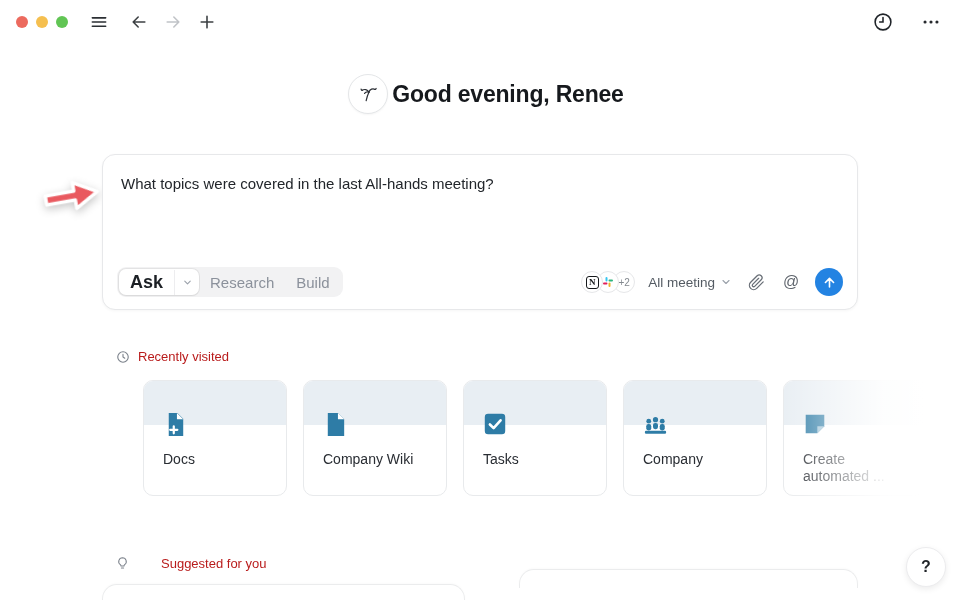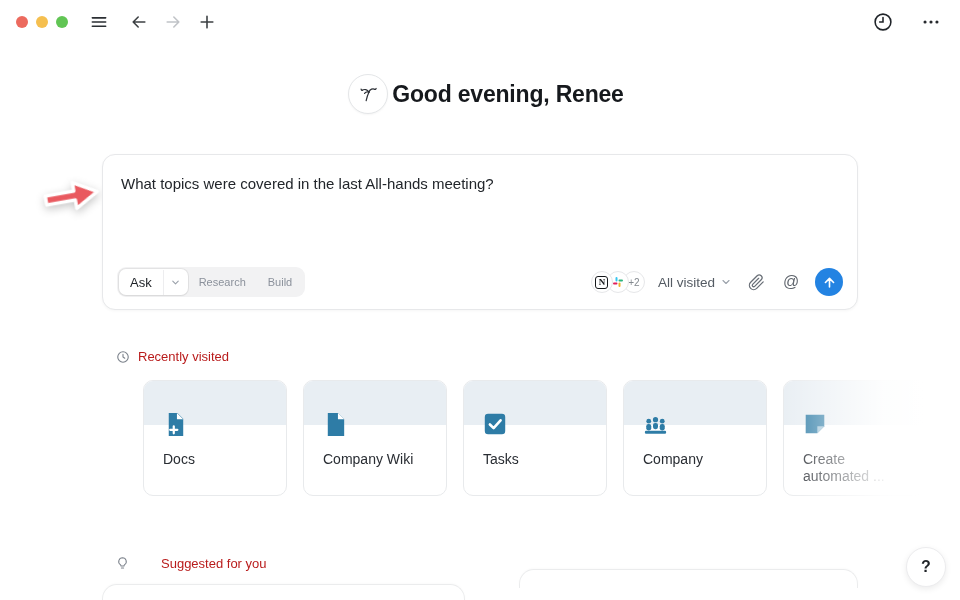--- a/index.html
+++ b/index.html
@@ -29,24 +29,24 @@
 
   
   .annotation-arrow{position:absolute;left:42px;top:178px;transform:rotate(-10deg);filter:drop-shadow(0 3px 4px rgba(0,0,0,.22));pointer-events:none;}
 
   
   .composer{position:absolute;left:102px;top:154px;width:756px;height:156px;background:#fff;border:1px solid #e7e8ea;border-radius:13px;box-sizing:border-box;box-shadow:0 1px 3px rgba(0,0,0,.04);}
   .composer-query{position:absolute;top:19px;left:18px;right:18px;font-size:15px;color:#22262b;line-height:20px;cursor:text;}
   .composer-bar{position:absolute;left:14px;right:14px;bottom:12px;display:flex;align-items:center;justify-content:space-between;}
   .modes{background:#f2f2f3;border-radius:9px;padding:2px;display:flex;align-items:center;height:30px;box-sizing:border-box;}
   .mode-selected{background:#fff;border-radius:7px;height:26px;display:flex;align-items:center;box-shadow:0 0 0 1px rgba(0,0,0,.06),0 1px 2px rgba(0,0,0,.05);}
-  .mode-selected .lbl{padding:0 11px;font-size:13px;font-weight:400;color:#1c2025;}
+  .mode-selected .lbl{padding:0 11px;font-size:18px;font-weight:700;color:#1c2025;}
   .mode-divider{width:1px;height:25px;background:#ededef;}
   .mode-caret{width:24px;height:26px;display:flex;align-items:center;justify-content:center;}
-  .mode-plain{padding:0 11px;font-size:11px;color:#8b919b;height:26px;}
+  .mode-plain{padding:0 11px;font-size:15px;color:#8b919b;height:26px;}
   .composer-right{display:flex;align-items:center;gap:13px;}
   .chips{display:flex;align-items:center;}
   .chip{width:22px;height:22px;border-radius:50%;background:#fff;border:1px solid #e6e7e9;display:flex;align-items:center;justify-content:center;box-sizing:border-box;}
   .chip + .chip{margin-left:-6px;}
   .chip.notion{z-index:3;}
   .chip.slack{z-index:2;}
   .chip.more{z-index:1;font-size:10px;color:#83898f;}
   .notion-glyph{width:13px;height:13px;border:1.4px solid #15181b;border-radius:3px;font-family:"Liberation Serif","DejaVu Serif",serif;font-weight:700;font-size:9px;color:#15181b;display:flex;align-items:center;justify-content:center;box-sizing:border-box;}
   .all-sources{display:flex;align-items:center;gap:5px;font-size:13.5px;color:#545b63;}
   .icon-btn{width:22px;height:22px;color:#696f77;}
@@ -167,21 +167,21 @@
           <svg width="12" height="12" viewBox="0 0 24 24">
             <rect x="7" y="2" width="4" height="9" rx="2" fill="#36C5F0"></rect>
             <rect x="13" y="7" width="9" height="4" rx="2" fill="#2EB67D"></rect>
             <rect x="13" y="13" width="4" height="9" rx="2" fill="#ECB22E"></rect>
             <rect x="2" y="13" width="9" height="4" rx="2" fill="#E01E5A"></rect>
           </svg>
         </span>
         <span class="chip more">+2</span>
       </div>
       <button class="all-sources">
-        <span>All visited</span>
+        <span>All meeting</span>
         <svg width="12" height="12" viewBox="0 0 24 24" fill="none" stroke="#9aa1aa" stroke-width="2.2" stroke-linecap="round" stroke-linejoin="round">
             <path d="M6 9l6 6 6-6"></path>
           </svg>
       </button>
       <button class="icon-btn" aria-label="attach">
         <svg width="17" height="17" viewBox="0 0 24 24" fill="none" stroke="#696f77" stroke-width="1.8" stroke-linecap="round" stroke-linejoin="round">
             <path d="M21.44 11.05l-9.19 9.19a6 6 0 0 1-8.49-8.49l9.19-9.19a4 4 0 0 1 5.66 5.66l-9.2 9.19a2 2 0 0 1-2.83-2.83l8.49-8.48"></path>
           </svg>
       </button>
       <button class="icon-btn" aria-label="mention">

